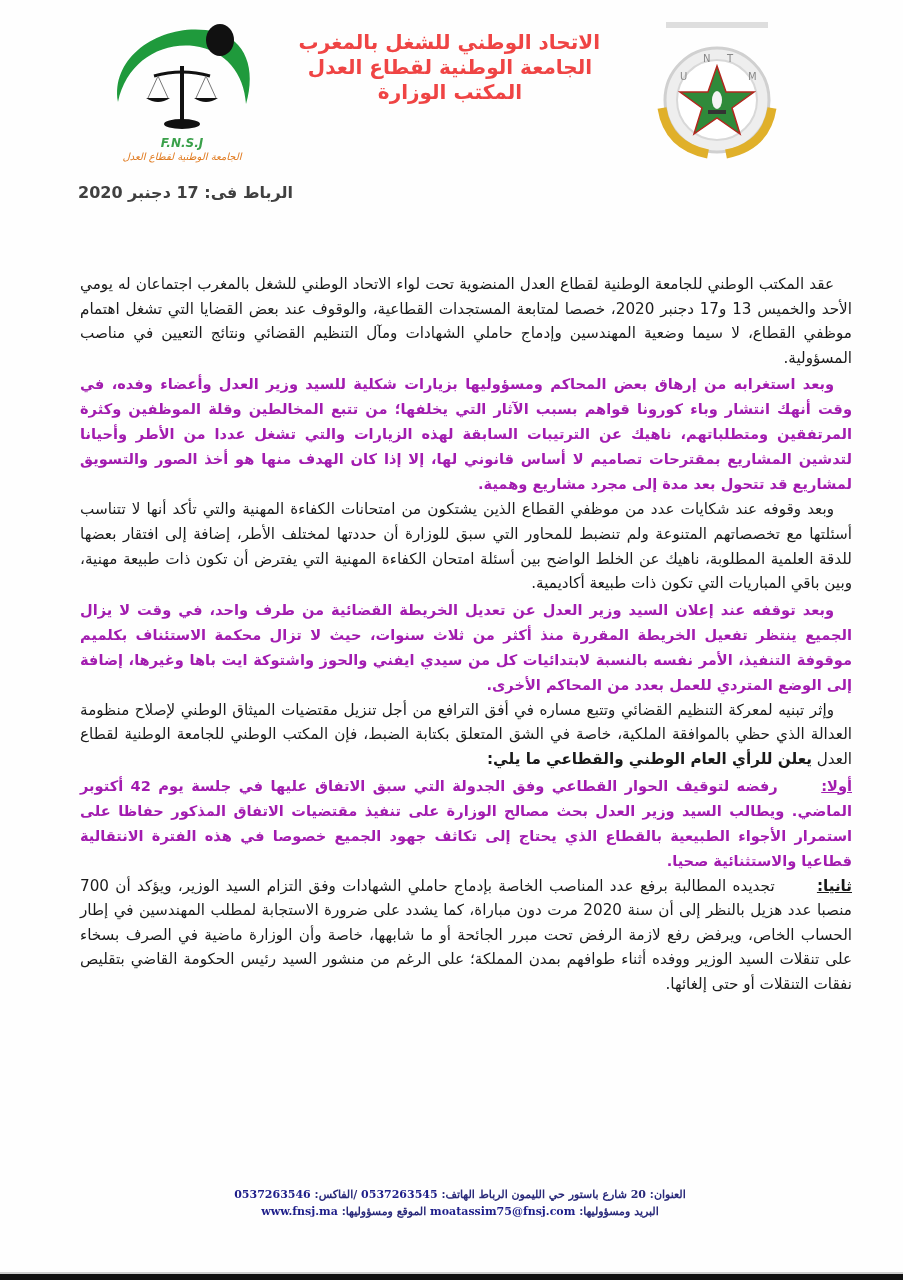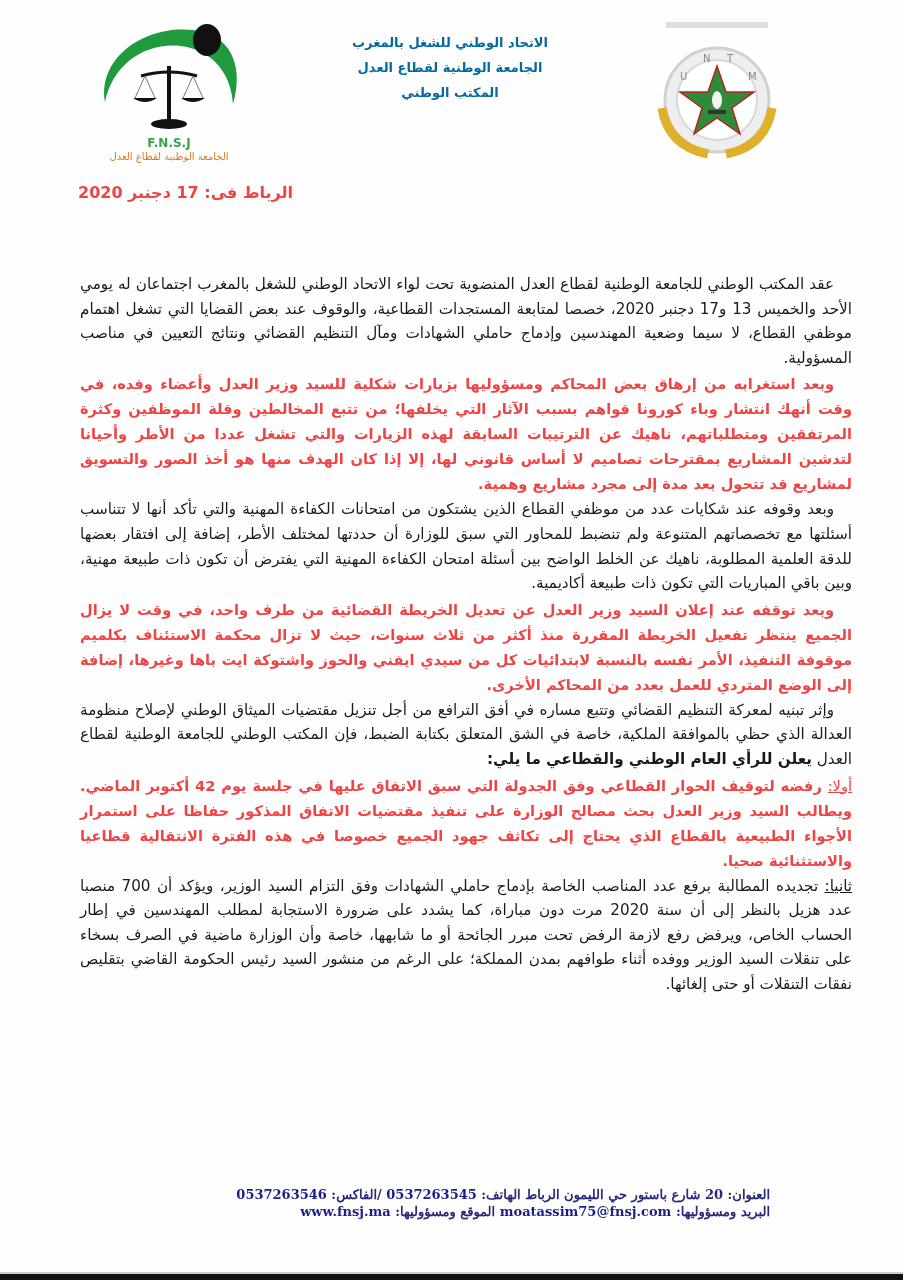--- a/index.html
+++ b/index.html
@@ -3,43 +3,43 @@
   <meta charset="utf-8">
   <style>
     * { box-sizing: border-box; margin: 0; padding: 0; }
     html, body { width: 903px; height: 1280px; background: #ffffff; overflow: hidden; }
     body { position: relative; font-family: "DejaVu Sans", "Liberation Sans", sans-serif; color: #1a1a1a; }
 
     .page { position: absolute; left: 0; top: 0; width: 903px; height: 1272px; background: #fefefe; }
     .bottom-bar { position: absolute; left: 0; bottom: 0; width: 903px; height: 8px; background: #111; border-top: 2px solid #cfcfcf; }
 
     
-    .logo-left { position: absolute; left: 83px; top: 14px; width: 170px; height: 150px; }
+    .logo-left { position: absolute; left: 96px; top: 14px; width: 170px; height: 150px; font-style: italic; }
     .logo-right { position: absolute; left: 648px; top: 18px; width: 138px; height: 150px; }
     .org-header { position: absolute; left: 300px; top: 30px; width: 300px; text-align: center; direction: rtl;
-      font-family: "DejaVu Sans", sans-serif; font-weight: bold; font-size: 13px; line-height: 25px; color: #0369a1; }
+      font-family: "DejaVu Sans", sans-serif; font-weight: bold; font-size: 20px; line-height: 25px; color: #ef4444; }
     .org-header div { white-space: nowrap; }
 
     .date-line { position: absolute; left: 78px; top: 183px; direction: rtl; font-weight: bold; font-size: 16px;
-      font-family: "DejaVu Sans", sans-serif; white-space: nowrap; color: #ef4444; }
+      font-family: "DejaVu Sans", sans-serif; white-space: nowrap; color: #404040; }
     .title-word { position: absolute; left: 360px; top: 160px; width: 160px; text-align: center; direction: rtl;
       font-family: "DejaVu Serif", serif; font-size: 56px; line-height: 72px; color: #000; letter-spacing: 2px; }
 
     
     .body-text { position: absolute; left: 80px; top: 272px; width: 772px; direction: rtl; text-align: justify;
       text-align-last: right; font-family: "DejaVu Sans", sans-serif; font-size: 15.2px; line-height: 24.6px; color: #1a1a1a; }
     .para { margin-bottom: 1px; text-indent: 18px; }
-    .para.bold { font-weight: bold; font-size: 14.6px; line-height: 25px; color: #ef4444; }
+    .para.bold { font-weight: bold; font-size: 14.6px; line-height: 25px; color: #a21caf; }
     .para.plain { font-weight: normal; }
     .para .hl { font-weight: bold; }
-    .para .label { font-weight: normal; text-decoration: underline; }
+    .para .label { font-weight: bold; text-decoration: underline; margin-left: 36px; }
     .para.tight-indent { text-indent: 0; }
 
-    .footer { position: absolute; left: 150px; top: 1186px; width: 620px; text-align: right; direction: rtl;
-      font-family: "DejaVu Serif", serif; font-weight: bold; font-size: 13px; line-height: 17px; color: #2a2a7a; }
+    .footer { position: absolute; left: 150px; top: 1186px; width: 620px; text-align: center; direction: rtl;
+      font-family: "DejaVu Serif", serif; font-weight: bold; font-size: 11px; line-height: 17px; color: #2a2a7a; }
     .footer .latin { unicode-bidi: embed; direction: ltr; color: #1e1e8a; }
   </style>
 </head>
 <body>
 
 <div class="page">
 
   <div class="logo-left">
     <svg width="170" height="150" viewBox="0 0 170 150">
       <path d="M22 88 C 14 40, 70 6, 120 18 C 150 26, 160 55, 150 90 C 148 60, 130 36, 98 32 C 62 28, 30 50, 22 88 Z" fill="#1f9a3c"></path>
@@ -71,21 +71,21 @@
       <ellipse cx="69" cy="82" rx="5" ry="9" fill="#f4f4f4"></ellipse>
       <rect x="60" y="92" width="18" height="4" fill="#333"></rect>
       <path d="M14 90 Q20 128 60 136" stroke="#e0b02a" stroke-width="9" fill="none"></path>
       <path d="M124 90 Q118 128 78 136" stroke="#e0b02a" stroke-width="9" fill="none"></path>
     </svg>
   </div>
 
   <div class="org-header">
     <div>الاتحاد الوطني للشغل بالمغرب</div>
     <div>الجامعة الوطنية لقطاع العدل</div>
-    <div>المكتب الوطني</div>
+    <div>المكتب الوزارة</div>
   </div>
 
   <div class="date-line">الرباط فى: 17  دجنبر 2020</div>
 
   <div class="body-text">
     <p class="para plain">عقد المكتب الوطني للجامعة الوطنية لقطاع العدل المنضوية تحت لواء الاتحاد الوطني للشغل بالمغرب اجتماعان له يومي الأحد والخميس 13 و17 دجنبر 2020، خصصا لمتابعة المستجدات القطاعية، والوقوف عند بعض القضايا التي تشغل اهتمام موظفي القطاع، لا سيما وضعية المهندسين وإدماج حاملي الشهادات ومآل التنظيم القضائي ونتائج التعيين في مناصب المسؤولية.</p>
     <p class="para bold">وبعد استغرابه من إرهاق بعض المحاكم ومسؤوليها بزيارات شكلية للسيد وزير العدل وأعضاء وفده، في وقت أنهك انتشار وباء كورونا قواهم بسبب الآثار التي يخلفها؛ من تتبع المخالطين وقلة الموظفين وكثرة المرتفقين ومتطلباتهم، ناهيك عن الترتيبات السابقة لهذه الزيارات والتي تشغل عددا من الأطر وأحيانا لتدشين المشاريع بمقترحات تصاميم لا أساس قانوني لها، إلا إذا كان الهدف منها هو أخذ الصور والتسويق لمشاريع قد تتحول بعد مدة إلى مجرد مشاريع وهمية.</p>
     <p class="para plain">وبعد وقوفه عند شكايات عدد من موظفي القطاع الذين يشتكون من امتحانات الكفاءة المهنية والتي تأكد أنها لا تتناسب أسئلتها مع تخصصاتهم المتنوعة ولم تنضبط للمحاور التي سبق للوزارة أن حددتها لمختلف الأطر، إضافة إلى افتقار بعضها للدقة العلمية المطلوبة، ناهيك عن الخلط الواضح بين أسئلة امتحان الكفاءة المهنية التي يفترض أن تكون ذات طبيعة مهنية، وبين باقي المباريات التي تكون ذات طبيعة أكاديمية.</p>
     <p class="para bold">وبعد توقفه عند إعلان السيد وزير العدل عن تعديل الخريطة القضائية من طرف واحد، في وقت لا يزال الجميع ينتظر تفعيل الخريطة المقررة منذ أكثر من ثلاث سنوات، حيث لا تزال محكمة الاستئناف بكلميم موقوفة التنفيذ، الأمر نفسه بالنسبة لابتدائيات كل من سيدي ايفني والحوز واشتوكة ايت باها وغيرها، إضافة إلى الوضع المتردي للعمل بعدد من المحاكم الأخرى.</p>
     <p class="para plain"><span>وإثر تبنيه لمعركة التنظيم القضائي وتتبع مساره في أفق الترافع من أجل تنزيل مقتضيات الميثاق الوطني لإصلاح منظومة العدالة الذي حظي بالموافقة الملكية، خاصة في الشق المتعلق بكتابة الضبط، فإن المكتب الوطني للجامعة الوطنية لقطاع العدل </span><span class="hl">يعلن للرأي العام الوطني والقطاعي ما يلي:</span></p>

